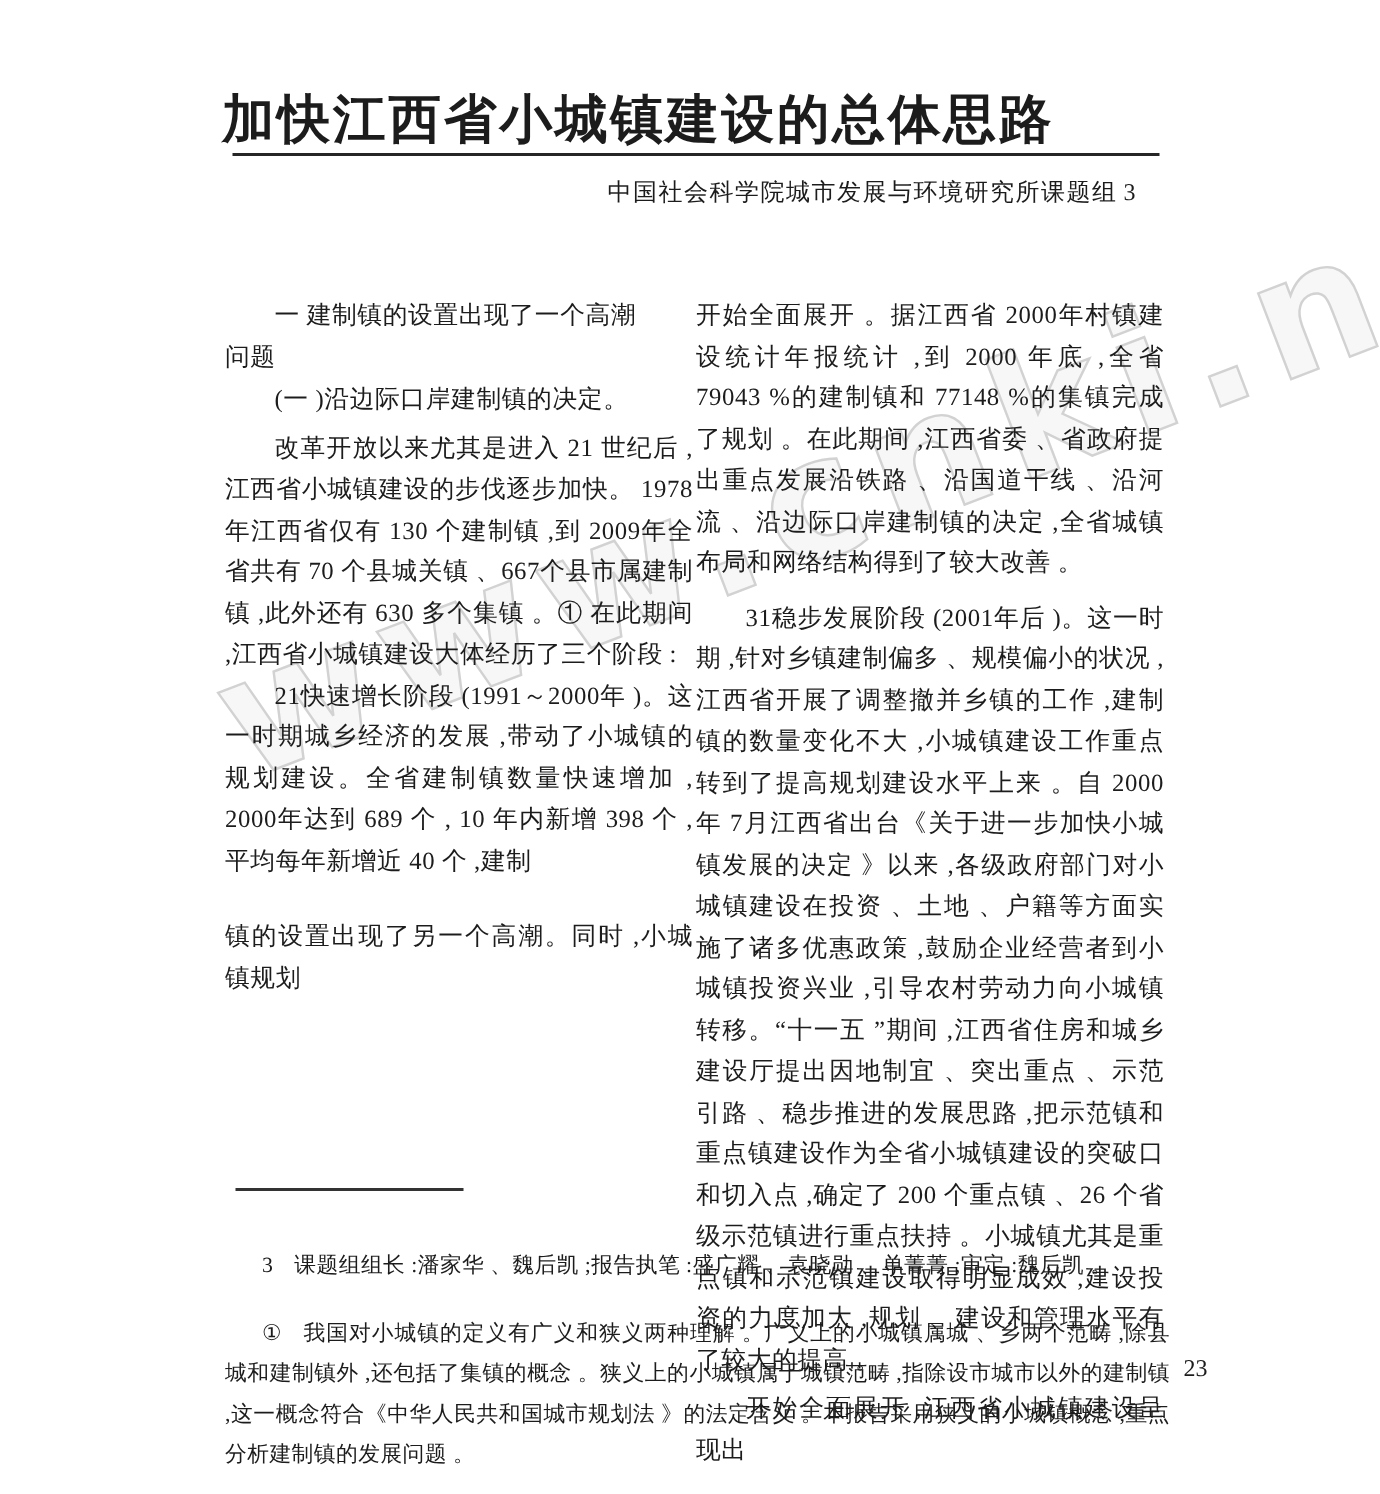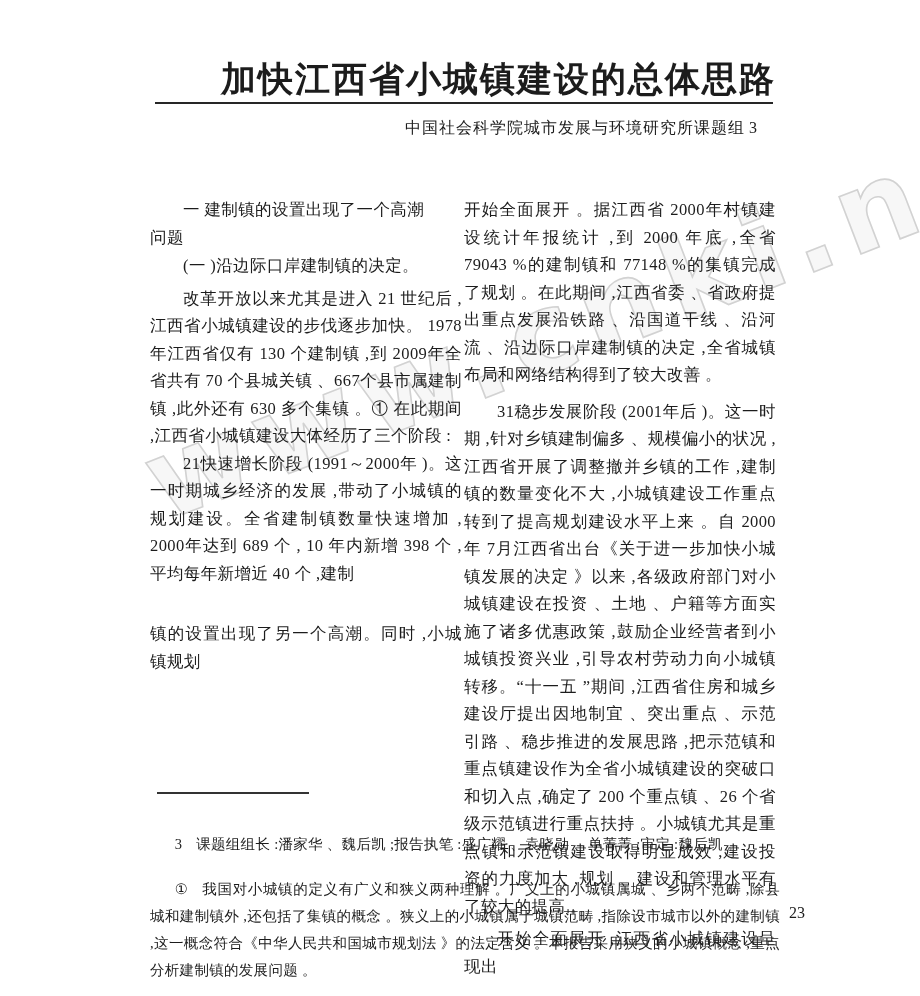--- a/index.html
+++ b/index.html
@@ -26,21 +26,21 @@
     transform:rotate(-21deg);
     transform-origin:0 50%;
     white-space:nowrap;
     z-index:0;
     user-select:none;
   }
   
   .title {
     position:absolute;
     left:148px; top:56px; width:628px;
-    text-align:right;
+    text-align:left;
     font-size:35px;
     font-weight:700;
     letter-spacing:2px;
     z-index:2;
   }
   .title-rule {
     position:absolute;
     left:155px; top:102px;
     width:618px; height:2px;
     background:#262626;
@@ -78,21 +78,21 @@
     font-size:18px;
     line-height:27.5px;
     letter-spacing:4.5px;
     white-space:nowrap;
   }
   .sec-heading-line2 {
     font-size:18px;
     line-height:27.5px;
   }
   .subheading { margin-top:1px; }
-  .after-gap  { margin-top:33px; }
+  .after-gap  { margin-top:23px; }
   .para-space { margin-top:9px; }
   .para-space-sm { margin-top:5px; }
   
   .footnote-rule {
     position:absolute;
     left:157px; top:792px;
     width:152px; height:2px;
     background:#333333;
     z-index:1;
   }

